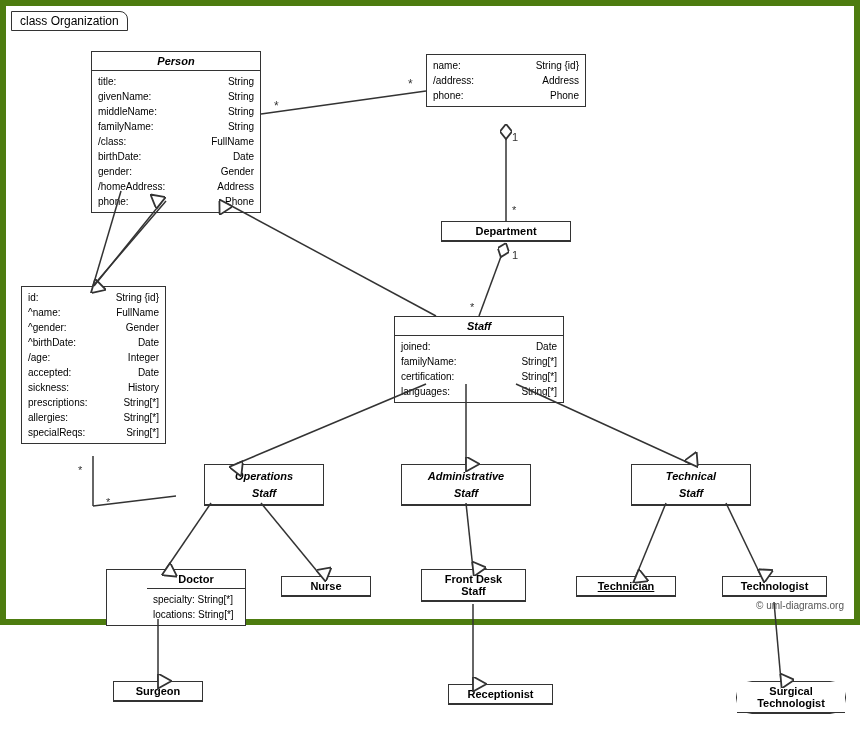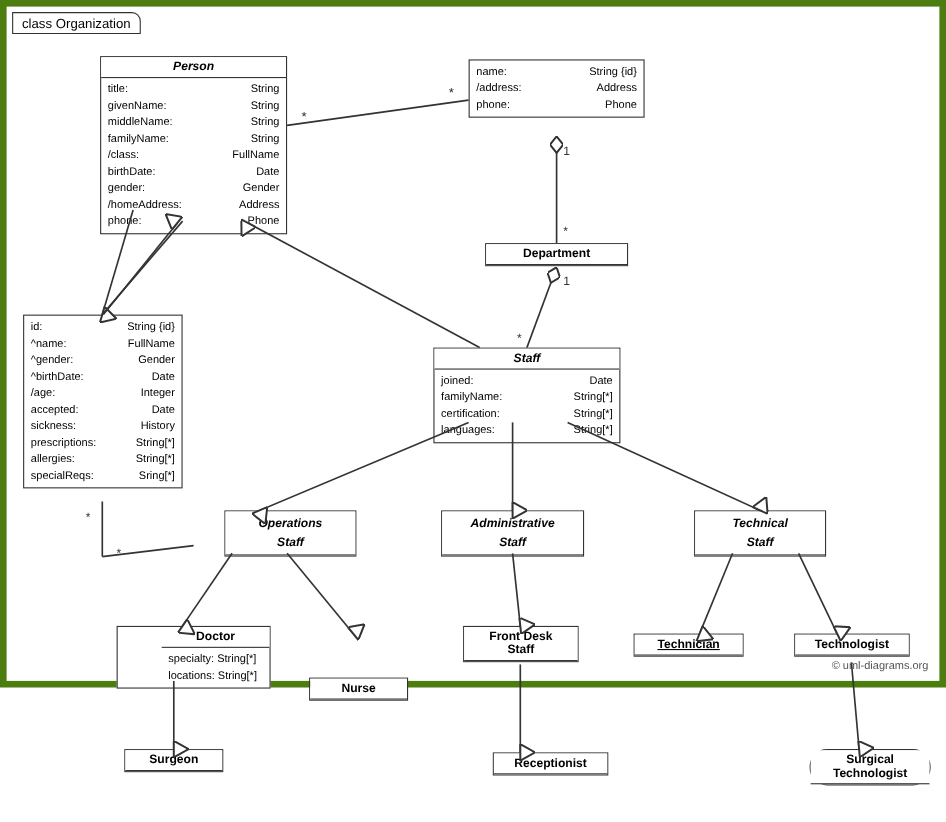--- a/index.html
+++ b/index.html
@@ -229,21 +229,21 @@
     <div class="class-body">
       <div class="attr-row">
           <span>specialty: String[*]</span>
         </div>
       <div class="attr-row">
           <span>locations: String[*]</span>
         </div>
     </div>
   </div>
 
-  <div class="uml-class" style="left:275px; top:570px; width:90px;margin-top:40px;">
+  <div class="uml-class" style="left:275px; top:570px; width:90px;">
     <div class="class-header normal">Nurse</div>
   </div>
 
   <div class="uml-class" style="left:415px; top:563px; width:105px;">
     <div class="class-header normal">Front Desk<br>Staff</div>
   </div>
 
   <div class="uml-class" style="left:570px; top:570px; width:100px;text-decoration:underline;">
     <div class="class-header normal">Technician</div>
   </div>

